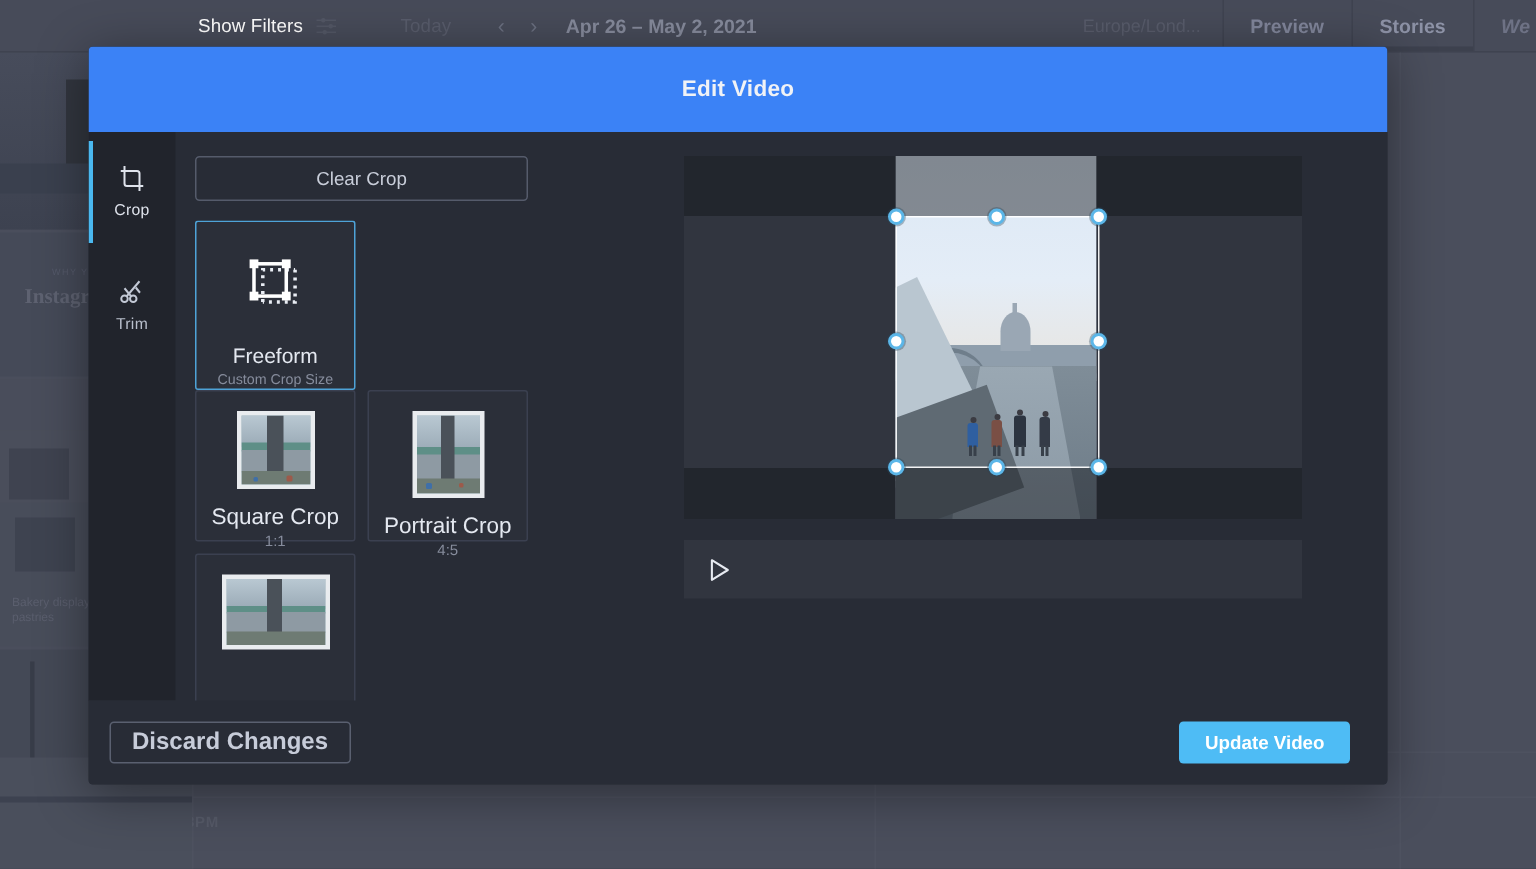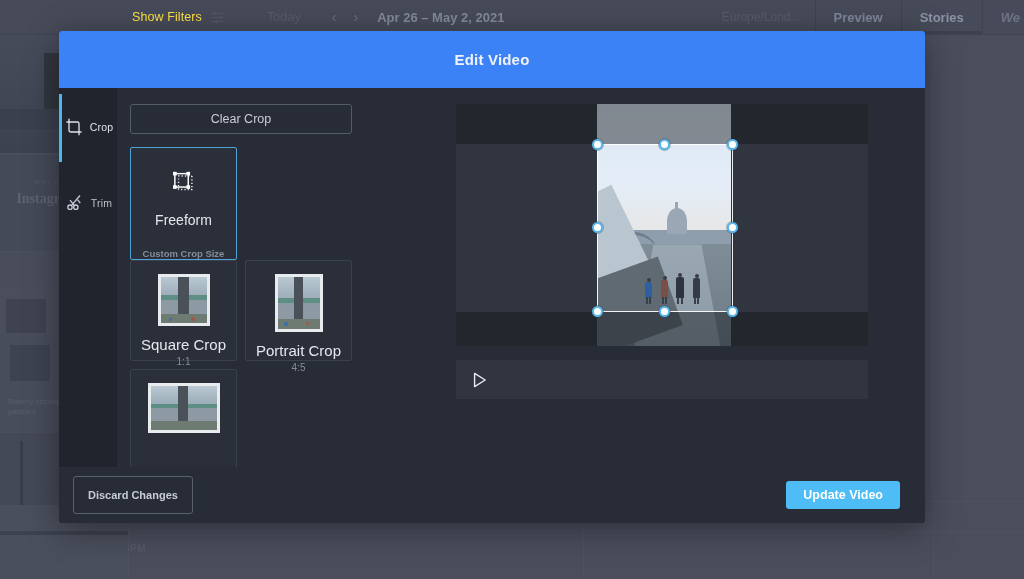--- a/index.html
+++ b/index.html
@@ -14,21 +14,21 @@
   
   #app-background { position: absolute; inset: 0; background: #4a4e5c; }
 
   .bg-topbar {
     position: absolute; left: 0; top: 0; width: 1024px; height: 35px;
     background: #474b59;
     display: flex; align-items: center;
     border-bottom: 1px solid #3f4350;
   }
   .bg-topbar-left { display: flex; align-items: center; gap: 9px; padding-left: 132px; }
-  .bg-tb-text { color: #fde047; font-size: 12.5px; letter-spacing: .1px; }
+  .bg-tb-text { color: #ffffff; font-size: 12.5px; letter-spacing: .1px; }
   .bg-tb-text.dim { color: #585c6b; }
   .filters-icon { width: 13px; height: 11px; position: relative; opacity: .55; }
   .filters-icon i {
     position: absolute; left: 0; width: 13px; height: 1.5px; background: #5d6170; display: block;
   }
   .filters-icon i:nth-child(1) { top: 1px; }
   .filters-icon i:nth-child(2) { top: 5px; }
   .filters-icon i:nth-child(3) { top: 9px; }
   .filters-icon b {
     position: absolute; width: 3px; height: 3px; border-radius: 50%;
@@ -101,21 +101,21 @@
   .modal-body { flex: 1; display: flex; min-height: 0; background: #282c36; }
 
   
   .tool-rail {
     width: 58px; flex: none; background: #21242c;
     padding-top: 14px;
     display: flex; flex-direction: column; align-items: center; gap: 26px;
   }
   .rail-item {
     width: 58px; height: 50px; position: relative;
-    display: flex; flex-direction: row; align-items: center; justify-content: center; gap: 5px;
+    display: flex; flex-direction: column; align-items: center; justify-content: center; gap: 5px;
   }
   .rail-item.active::before {
     content: ""; position: absolute; left: 0; top: -8px; bottom: -10px; width: 3px;
     background: #4ab8f0;
   }
   .rail-label { font-size: 10.5px; color: #b9bfcc; letter-spacing: .2px; }
   .rail-item.active .rail-label { color: #dfe3ec; }
   .rail-icon { width: 22px; height: 20px; }
 
   
@@ -135,21 +135,21 @@
     overflow: hidden; position: relative;
   }
   .freeform-card {
     width: 107px; height: 113px;
     border: 1px solid #4ea3d8; border-radius: 2px;
     background: #2b2f39;
     display: flex; flex-direction: column; align-items: center;
     padding-top: 22px; cursor: pointer;
   }
   .freeform-title { margin-top: 14px; font-size: 14px; color: #e4e8f0; }
-  .freeform-sub { margin-top: 20px; font-size: 9.5px; color: #868c9c; font-weight: bold; }
+  .freeform-sub { margin-top: 3px; font-size: 9.5px; color: #868c9c; }
 
   .section-head {
     margin-top: 18px; margin-bottom: 9px;
     font-size: 10.5px; font-weight: bold; color: #e6eaf2; letter-spacing: .15px;
   }
 
   .card-grid { display: flex; flex-wrap: wrap; gap: 8px; width: 230px; }
   .crop-card {
     width: 107px; height: 101px;
     border: 1px solid #3b4050; border-radius: 2px;
@@ -253,23 +253,23 @@
   }
   .play-btn { width: 17px; height: 18px; cursor: pointer; }
 
   
   .modal-footer {
     height: 56px; flex: none; background: #282c36;
     display: flex; align-items: center; justify-content: space-between;
     padding: 0 25px 0 14px;
   }
   .discard-btn {
-    height: 38px; padding: 0 14px;
+    height: 28px; padding: 0 14px;
     border: 1px solid #5a6070; border-radius: 3px; background: transparent;
-    color: #c7ccd9; font-size: 11px; font-weight: bold; cursor: pointer;
+    color: #c7ccd9; font-size: 16px; font-weight: bold; cursor: pointer;
     font-family: "Liberation Sans", sans-serif;
   }
   .update-btn {
     height: 28px; padding: 0 17px; border: none; border-radius: 3px;
     background: #4ebcf5; color: #ffffff; font-size: 12.5px; font-weight: bold;
     cursor: pointer; font-family: "Liberation Sans", sans-serif;
   }
 </style>
 </head>
 <body>

